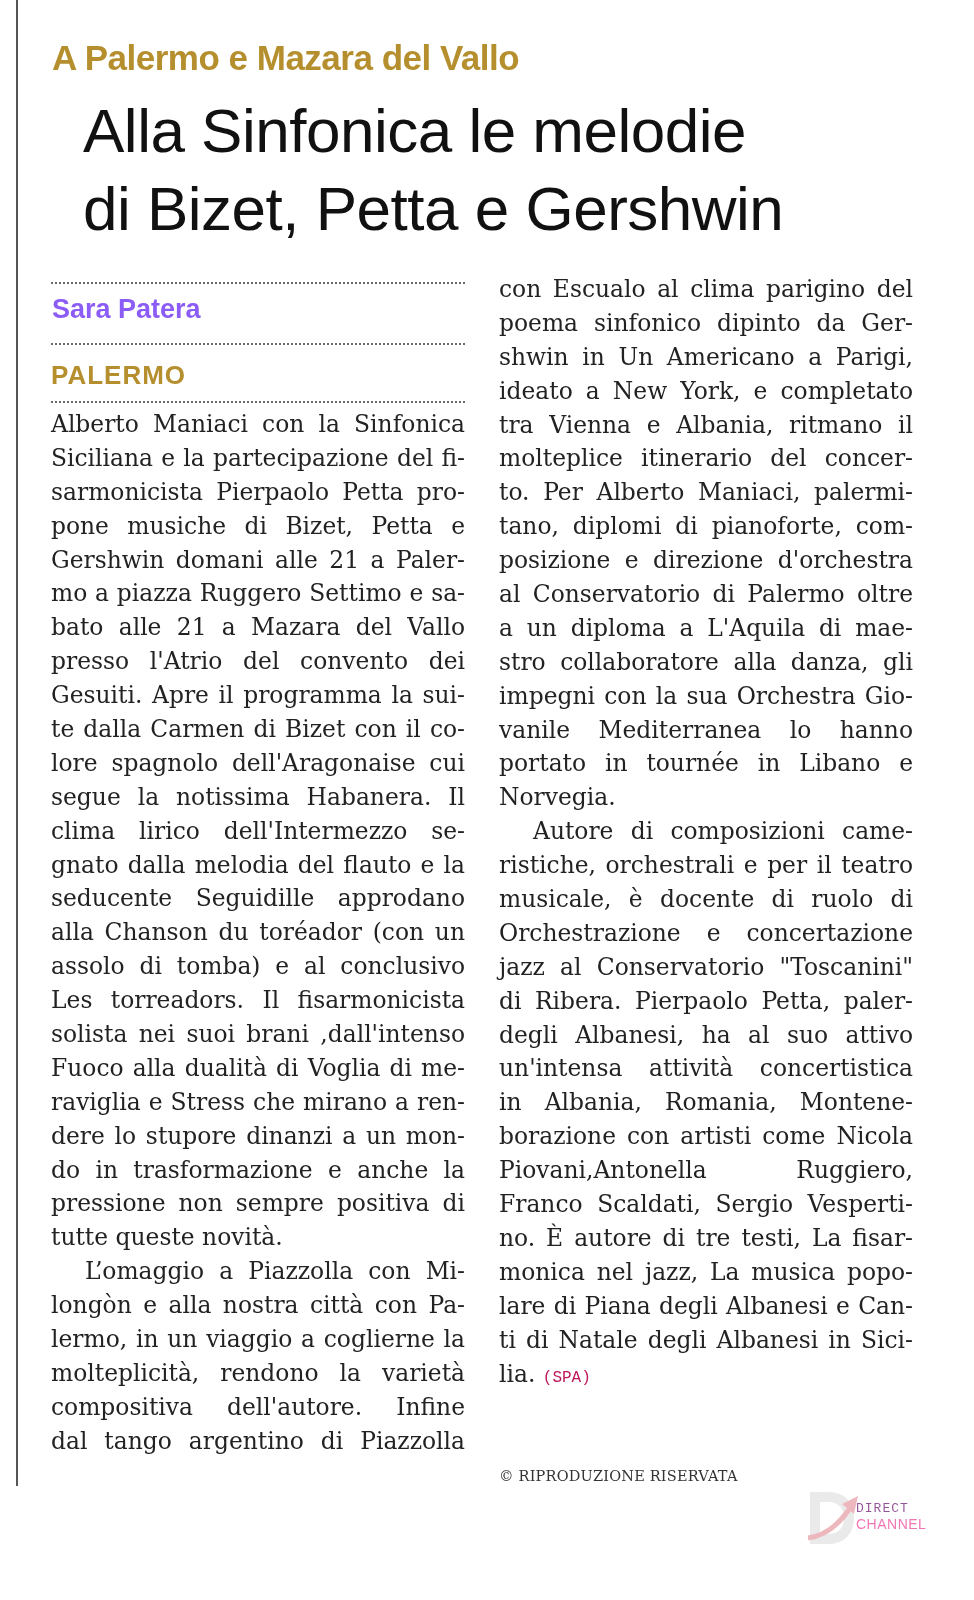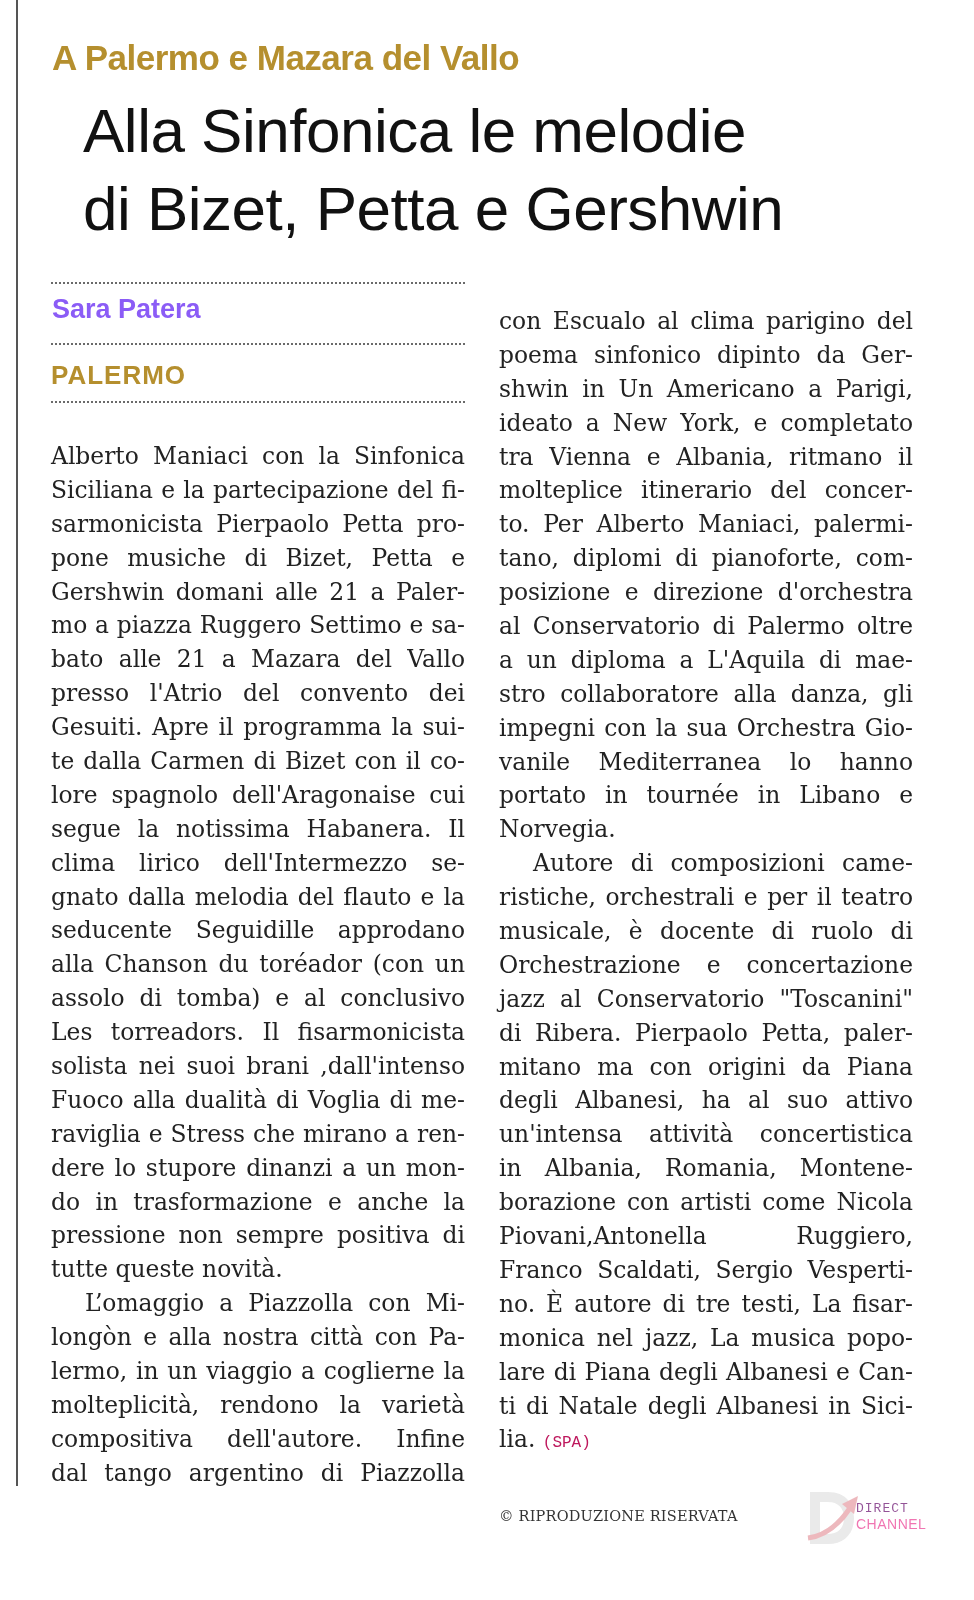--- a/index.html
+++ b/index.html
@@ -46,21 +46,20 @@
       margin-left: 33px;
     }
     .headline div { white-space: nowrap; }
 
     .col {
       position: absolute;
       font-family: "DejaVu Serif", serif;
       font-size: 23.4px;
       line-height: 33.9px;
       color: #222222;
-      margin-top: 32px;
     }
     .col-left { left: 51px; top: 408px; width: 414px; }
     .col-right { left: 499px; top: 273px; width: 414px; }
 
     .line {
       display: block;
       white-space: nowrap;
       text-align: justify;
       text-align-last: justify;
       height: 33.9px;
@@ -102,21 +101,20 @@
       color: #be185d;
     }
     .copyright {
       position: absolute;
       left: 499px;
       top: 1468px;
       font-family: "DejaVu Serif", serif;
       font-size: 14.5px;
       letter-spacing: 0.2px;
       color: #333333;
-      margin-top: 40px;
     }
     .watermark {
       position: absolute;
       left: 806px;
       top: 1486px;
       width: 140px;
       height: 64px;
       opacity: 0.75;
     }
     .watermark .wm-text1 {
@@ -207,21 +205,20 @@
   <span class="line">impegni con la sua Orchestra Gio-</span>
   <span class="line">vanile Mediterranea lo hanno</span>
   <span class="line">portato in tournée in Libano e</span>
   <span class="line last">Norvegia.</span>
   <span class="line indent">Autore di composizioni came-</span>
   <span class="line">ristiche, orchestrali e per il teatro</span>
   <span class="line">musicale, è docente di ruolo di</span>
   <span class="line">Orchestrazione e concertazione</span>
   <span class="line">jazz al Conservatorio "Toscanini"</span>
   <span class="line">di Ribera. Pierpaolo Petta, paler-</span>
-  <span class="line">mitano ma con origini da Piana</span>
   <span class="line">degli Albanesi, ha al suo attivo</span>
   <span class="line">un'intensa attività concertistica</span>
   <span class="line">in Albania, Romania, Montene-</span>
   <span class="line">borazione con artisti come Nicola</span>
   <span class="line">Piovani,Antonella Ruggiero,</span>
   <span class="line">Franco Scaldati, Sergio Vesperti-</span>
   <span class="line">no. È autore di tre testi, La fisar-</span>
   <span class="line">monica nel jazz, La musica popo-</span>
   <span class="line">lare di Piana degli Albanesi e Can-</span>
   <span class="line">ti di Natale degli Albanesi in Sici-</span>

